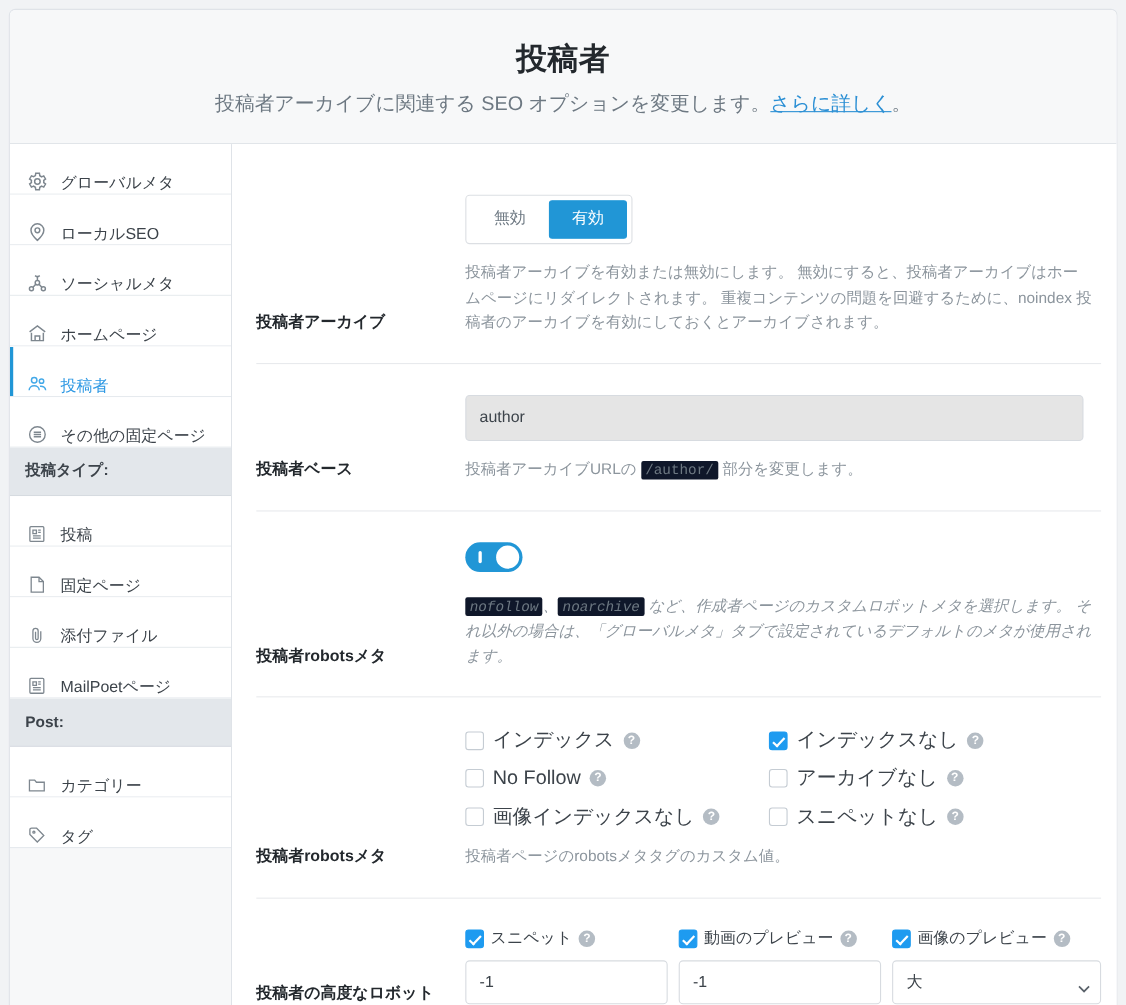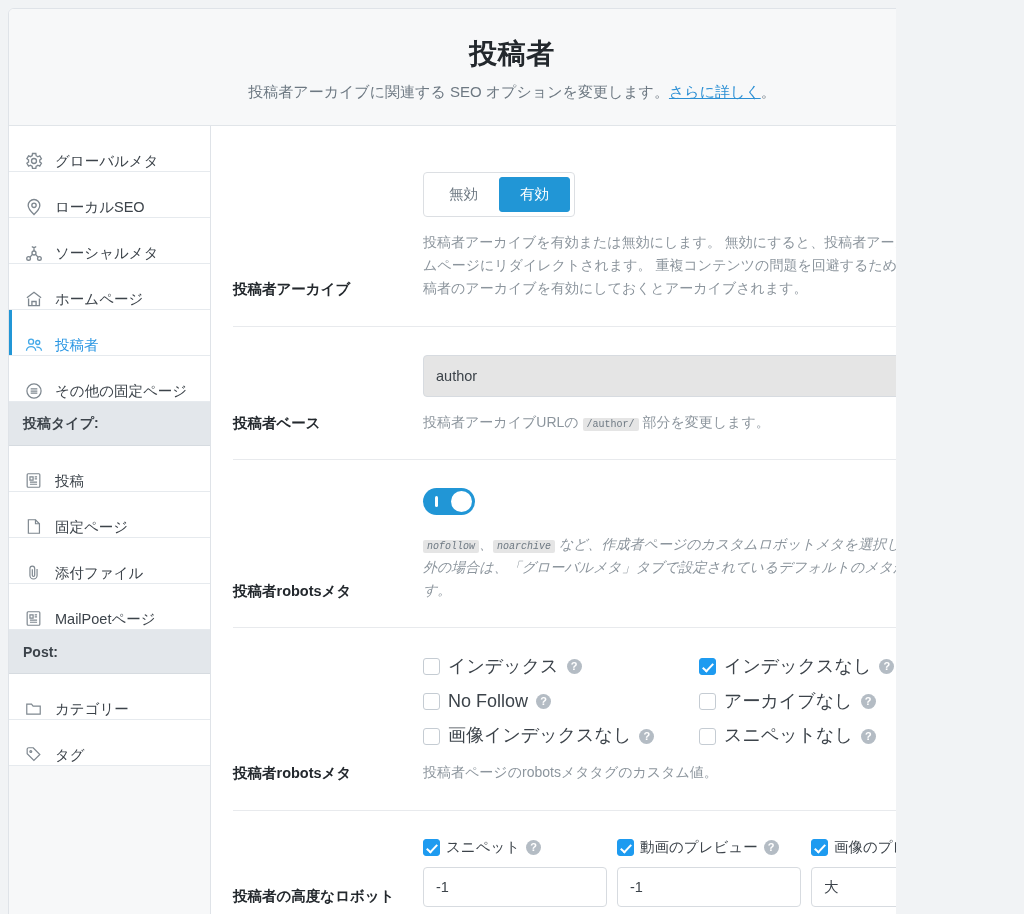--- a/index.html
+++ b/index.html
@@ -5,21 +5,21 @@
   * { box-sizing: border-box; }
   html, body {
     margin: 0; padding: 0;
     width: 1024px; height: 914px;
     background: #f1f3f5;
     font-family: "Liberation Sans", "DejaVu Sans", sans-serif;
     -webkit-font-smoothing: antialiased;
   }
   .page {
     position: relative;
-    width: 896px; height: 914px;
+    width: 1016px; height: 914px;
     background: #f1f3f5;
     overflow: hidden;
   }
   .card {
     position: absolute;
     left: 8px; top: 8px;
     width: 1008px;
     min-height: 920px;
     background: #ffffff;
     border: 1px solid #dfe3e8;
@@ -35,21 +35,21 @@
   }
   .card-title {
     font-size: 28px;
     font-weight: bold;
     color: #23282d;
     letter-spacing: .5px;
     margin: 0 0 10px 0;
     line-height: 1.2;
   }
   .card-sub {
-    font-size: 15px;
+    font-size: 18px;
     color: #6d7882;
     line-height: 1.5;
     margin: 0;
   }
   .card-sub a {
     color: #2b8fd4;
     text-decoration: underline;
   }
   
   .body-split { display: flex; align-items: stretch; }
@@ -119,24 +119,24 @@
   .row-field { flex: 1 1 auto; min-width: 0; }
   .help-text {
     font-size: 14px;
     color: #8c959d;
     line-height: 1.62;
     margin-top: 14px;
     max-width: 570px;
   }
   .help-text.wide { max-width: 585px; font-style: italic; }
   code.chip {
-    background: #e5e5e5;
+    background: #0f172a;
     color: #6d7882;
     font-family: "Liberation Mono", "DejaVu Sans Mono", monospace;
-    font-size: 10px;
+    font-size: 13px;
     padding: 1px 4px;
     border-radius: 2px;
   }
   
   .seg {
     display: inline-flex;
     background: #ffffff;
     border: 1px solid #dcdfe3;
     border-radius: 4px;
     padding: 4px;

